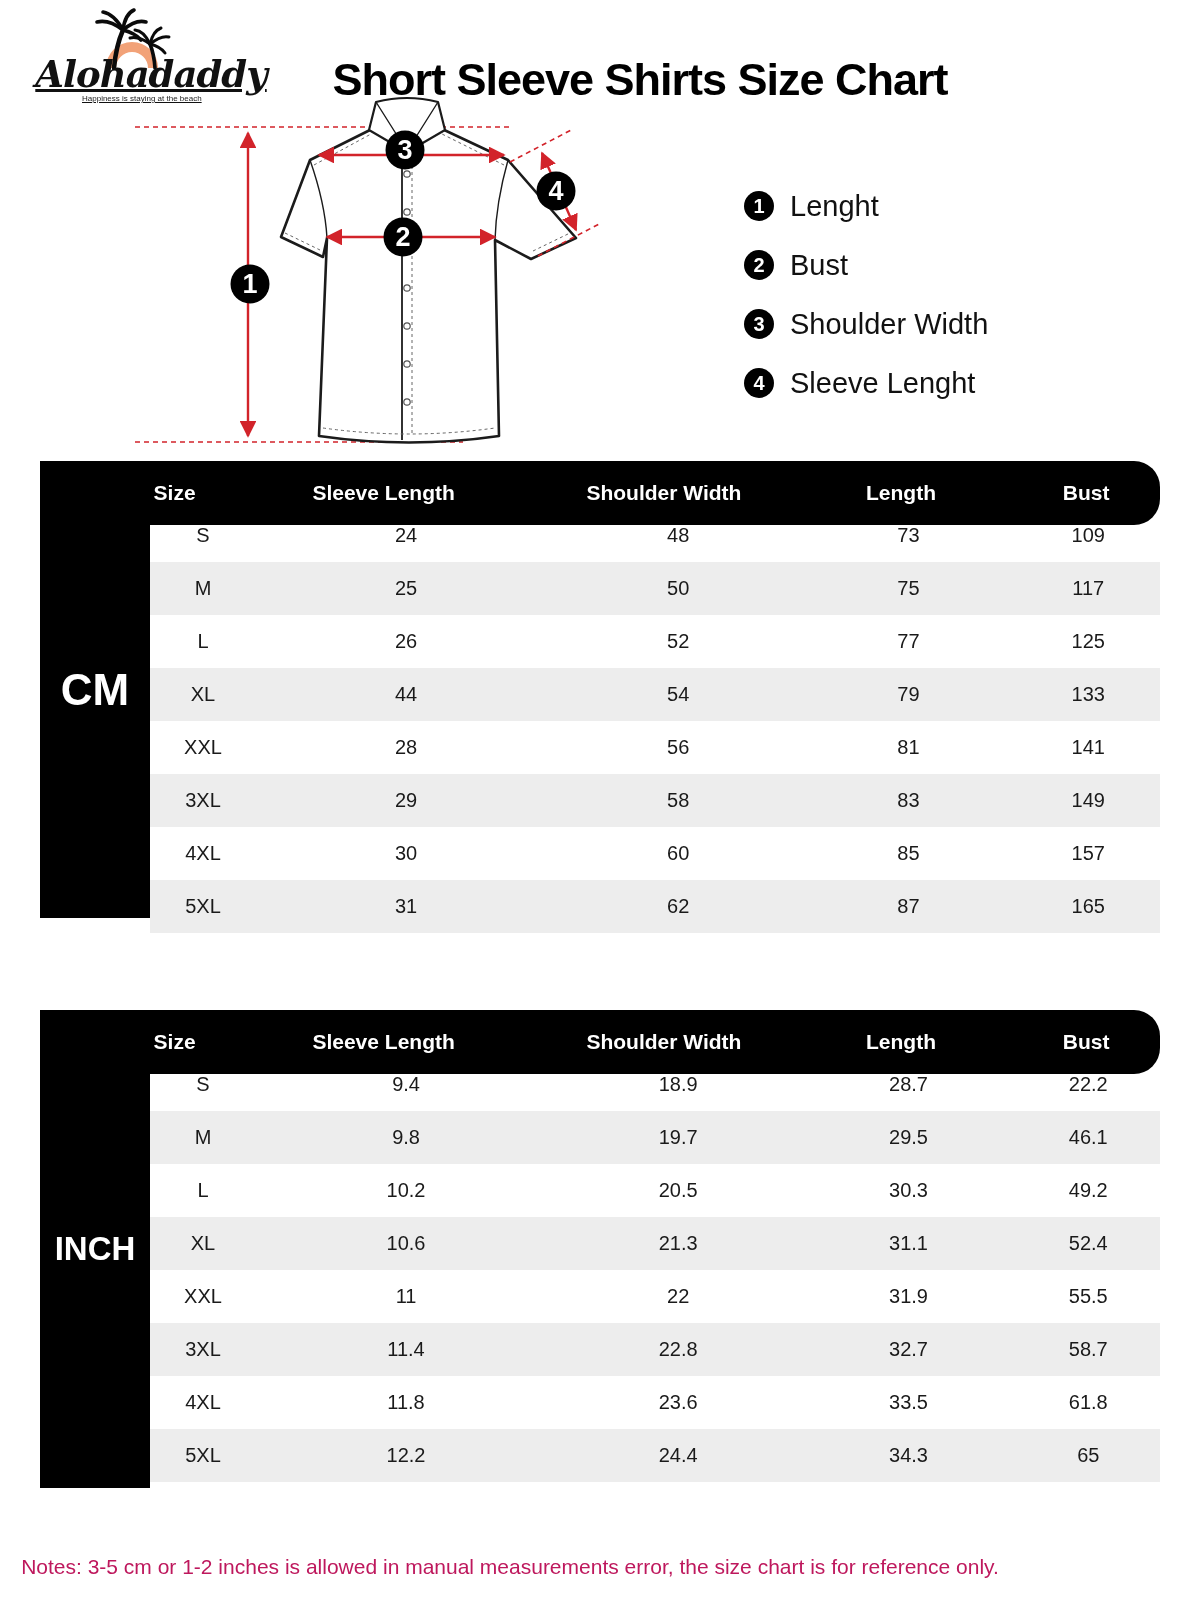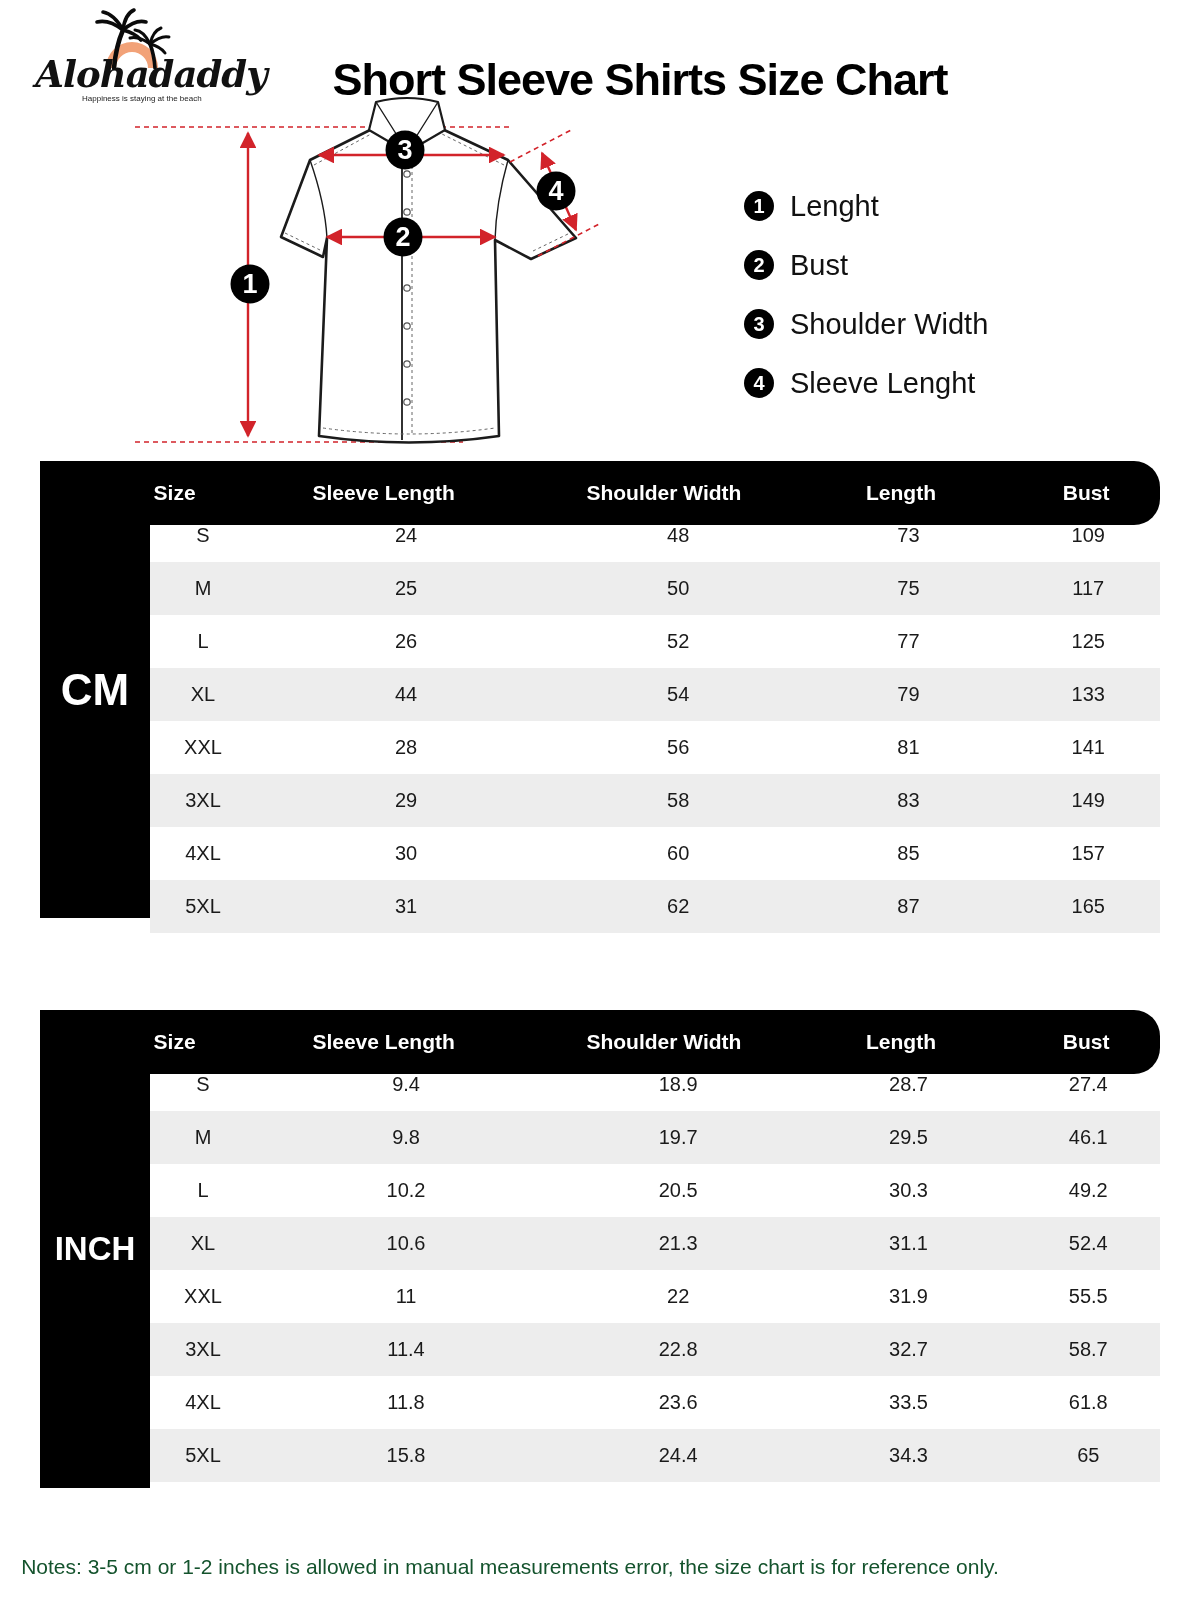--- a/index.html
+++ b/index.html
@@ -1,20 +1,20 @@
 <!DOCTYPE html>
 <html><head>
 <meta charset="utf-8">
 <style>
   html,body{margin:0;padding:0;background:#fff;}
   .page{position:relative;width:1200px;height:1600px;background:#fff;overflow:hidden;
         font-family:"Liberation Sans",sans-serif;color:#111;}
 
   
-  .logo{position:absolute;left:26px;top:6px;width:250px;text-align:center;}
+  .logo{position:absolute;left:26px;top:6px;width:250px;text-align:center;text-decoration:underline;}
   .logo svg{display:block;margin:0 auto;}
   .logo-name{font-family:"DejaVu Serif",serif;font-style:italic;font-weight:bold;
              font-size:37px;line-height:1;margin-top:-16px;letter-spacing:-1px;}
   .logo-tagline{font-size:8px;color:#222;margin-top:1px;margin-left:56px;text-align:left;}
 
   
   .title{position:absolute;top:24px;left:240px;width:800px;text-align:center;
          font-size:45px;font-weight:bold;letter-spacing:-1px;color:#000;}
 
   
@@ -39,21 +39,21 @@
          padding-left:80px;box-sizing:border-box;z-index:1;}
   .th{color:#fff;font-weight:bold;font-size:21px;text-align:center;}
   .tbody{margin-left:110px;padding-top:48px;}
   .tr{display:flex;height:53px;align-items:center;background:#fff;}
   .tr.alt{background:#ededed;}
   .td{font-size:20px;color:#1a1a1a;text-align:center;}
   .c0{width:10.5%;} .c1{width:29.7%;} .c2{width:24.2%;} .c3{width:21.4%;} .c4{width:14.2%;}
 
   
   .notes{position:absolute;top:1534px;left:0;width:1020px;text-align:center;
-         font-size:21px;color:#14532d;}
+         font-size:21px;color:#be185d;}
 </style>
 </head>
 <body>
 
 <div class="page">
 
   <div class="logo">
     <svg width="250" height="66" viewBox="0 0 250 66">
 
       <path d="M80,62 A26,26 0 0 1 132,62 L122,62 A16,16 0 0 0 90,62 Z" fill="#f2a278"></path>
@@ -247,21 +247,21 @@
       <div class="th c2">Shoulder Width</div>
       <div class="th c3">Length</div>
       <div class="th c4">Bust</div>
     </div>
     <div class="tbody">
         <div class="tr">
           <div class="td c0">S</div>
           <div class="td c1">9.4</div>
           <div class="td c2">18.9</div>
           <div class="td c3">28.7</div>
-          <div class="td c4">27.4</div>
+          <div class="td c4">22.2</div>
         </div>
         <div class="tr alt">
           <div class="td c0">M</div>
           <div class="td c1">9.8</div>
           <div class="td c2">19.7</div>
           <div class="td c3">29.5</div>
           <div class="td c4">46.1</div>
         </div>
         <div class="tr">
           <div class="td c0">L</div>
@@ -293,21 +293,21 @@
         </div>
         <div class="tr">
           <div class="td c0">4XL</div>
           <div class="td c1">11.8</div>
           <div class="td c2">23.6</div>
           <div class="td c3">33.5</div>
           <div class="td c4">61.8</div>
         </div>
         <div class="tr alt">
           <div class="td c0">5XL</div>
-          <div class="td c1">15.8</div>
+          <div class="td c1">12.2</div>
           <div class="td c2">24.4</div>
           <div class="td c3">34.3</div>
           <div class="td c4">65</div>
         </div>
       </div>
   </section>
 
   <p class="notes">Notes: 3-5 cm or 1-2 inches is allowed in manual measurements error, the size chart is for reference only.</p>
 
 </div>

